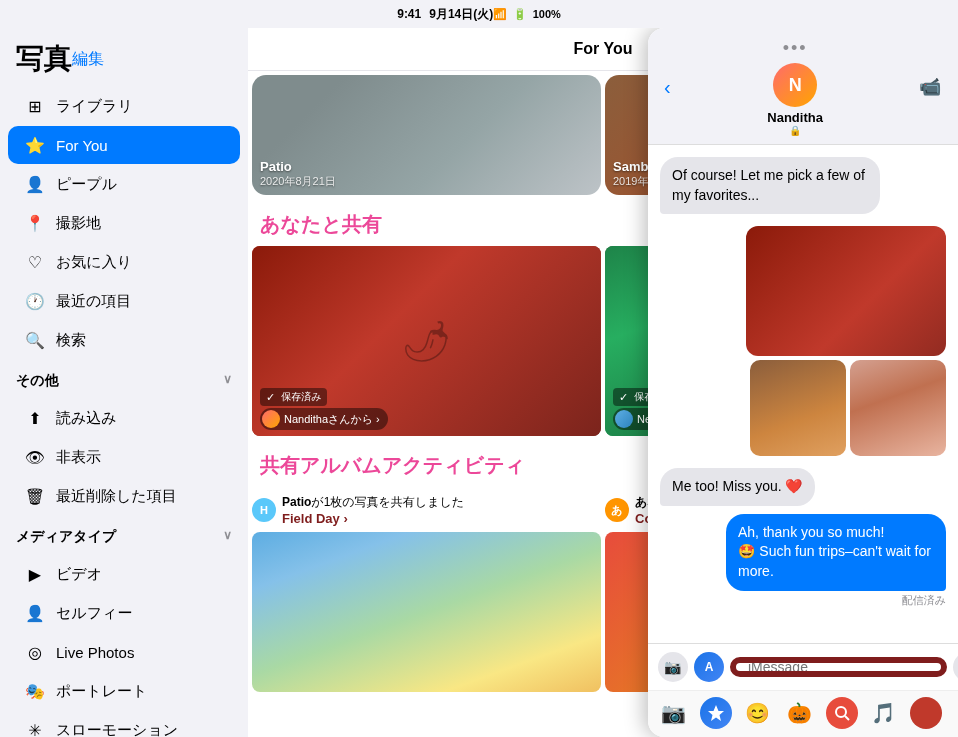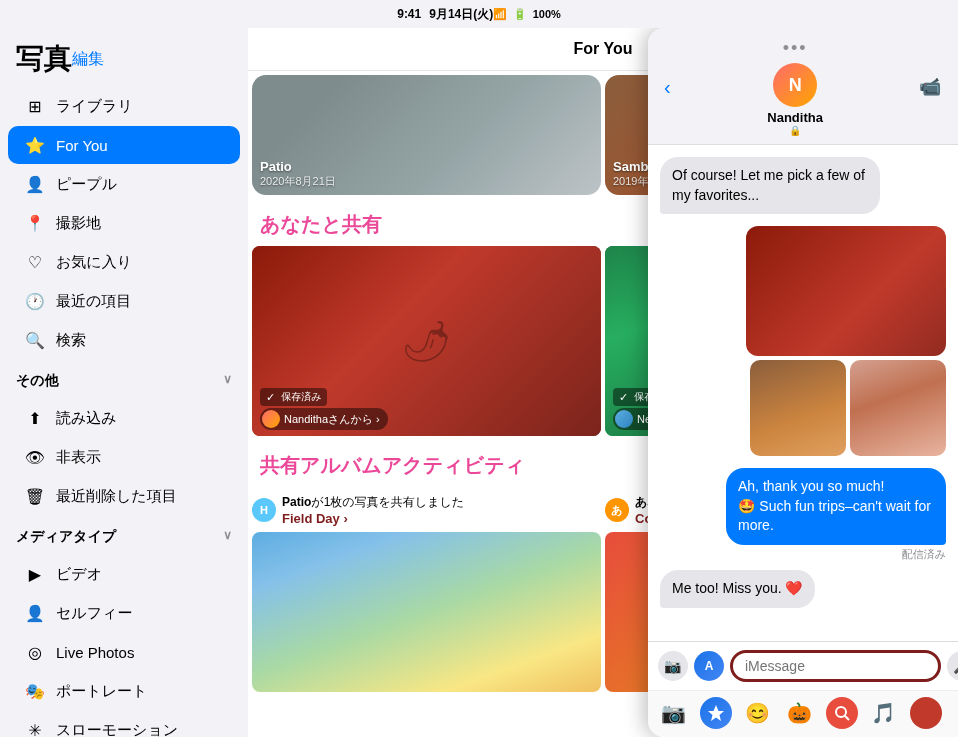--- a/index.html
+++ b/index.html
@@ -442,22 +442,22 @@
       background: #e5e5ea;
       display: flex;
       align-items: center;
       justify-content: center;
       font-size: 14px;
       cursor: pointer;
       flex-shrink: 0;
     }
     .message-input {
       flex: 1;
-      height: 32px;
-      border: 3px solid #7f1d1d;
+      height: 20px;
+      border: 6px solid #7f1d1d;
       border-radius: 16px;
       padding: 0 12px;
       font-size: 14px;
       color: #404040;
       outline: none;
       background: #fff;
     }
     .mic-btn {
       width: 30px; height: 30px;
       border-radius: 50%;
@@ -732,27 +732,27 @@
     <div class="msg-photos">
 
       <div class="msg-photo msg-photo-chili" style="width:200px;height:130px;border-radius:12px;background:linear-gradient(135deg,#8b1a0a 0%,#c0392b 60%,#922b21 100%);"></div>
 
       <div class="msg-photo-row">
         <div class="msg-photo-sm msg-photo-person" style="width:96px;height:96px;border-radius:10px;background:linear-gradient(160deg,#8B5E3C 0%,#CD853F 60%,#e0a060 100%);"></div>
         <div class="msg-photo-sm msg-photo-train" style="width:96px;height:96px;border-radius:10px;background:linear-gradient(160deg,#d4a090 0%,#c07050 40%,#e8b4a0 100%);"></div>
       </div>
     </div>
 
+    <div class="bubble-wrap them">
+      <div class="bubble them">Me too! Miss you. ❤️</div>
+    </div>
+
     <div class="bubble-wrap me">
       <div class="bubble me">Ah, thank you so much!<br>🤩 Such fun trips–can't wait for more.</div>
       <div class="delivered-text">配信済み</div>
-    </div>
-
-    <div class="bubble-wrap them">
-      <div class="bubble them">Me too! Miss you. ❤️</div>
     </div>
   </div>
 
   <div class="messages-input-bar">
     <div class="input-icon-btn">📷</div>
     <div class="input-icon-btn" style="background:linear-gradient(135deg,#1a73e8,#4285f4);color:#fff;font-size:12px;font-weight:700;">A</div>
     <input class="message-input" type="text" placeholder="iMessage" style="">
     <div class="mic-btn">🎤</div>
   </div>
 

